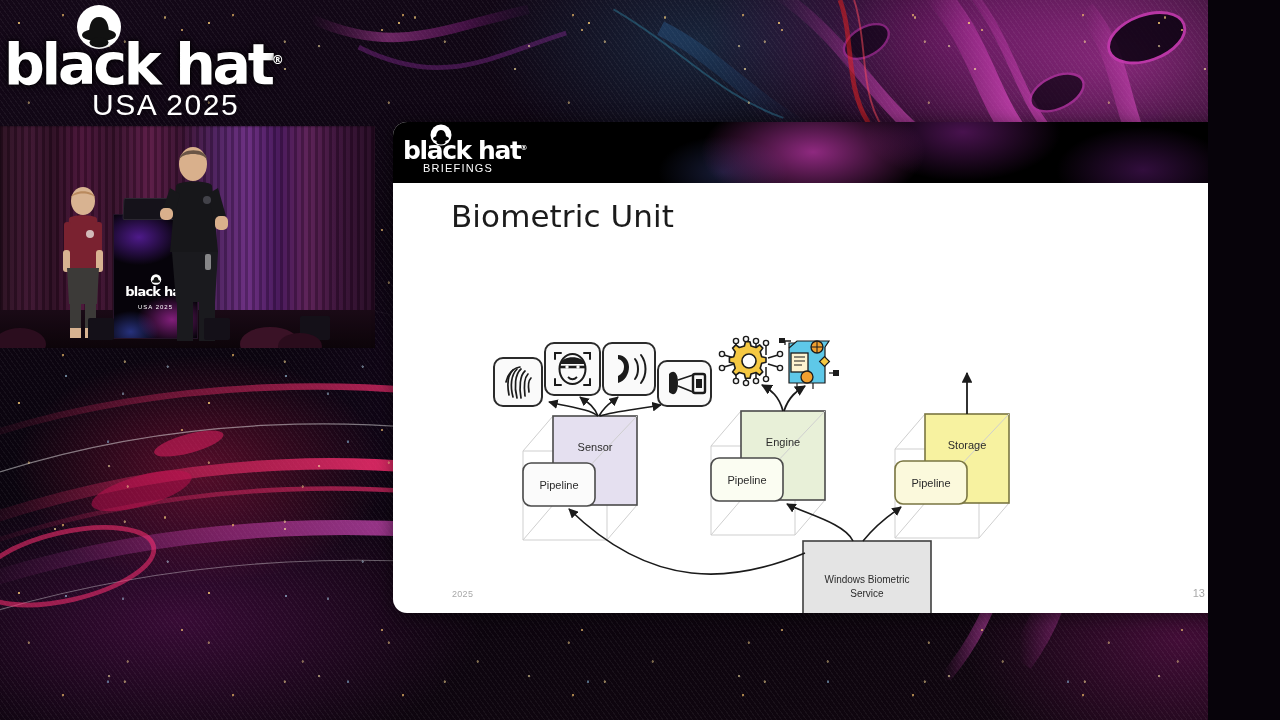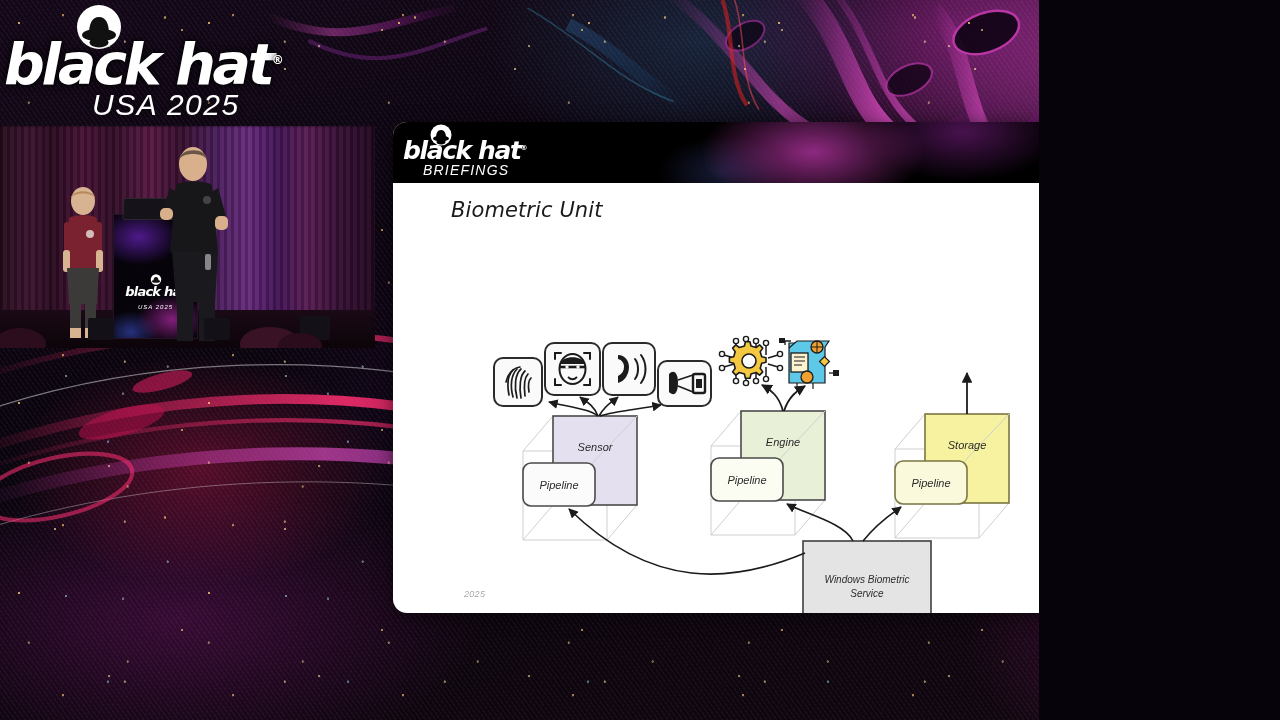--- a/index.html
+++ b/index.html
@@ -3,21 +3,21 @@
 <meta charset="utf-8">
 <style>
   * { box-sizing: border-box; margin: 0; padding: 0; }
   html, body {
     width: 1280px; height: 720px;
     overflow: hidden;
     background: #07030a;
     font-family: "Liberation Sans", sans-serif;
   }
 
-  #stage { position: relative; width: 1039px; height: 720px; overflow: hidden; font-style: italic; }
+  #stage { position: relative; width: 1208px; height: 720px; overflow: hidden; }
 
   
   .bg-base {
     position: absolute; inset: 0;
     background:
       radial-gradient(ellipse 420px 260px at 1120px 60px, rgba(214,64,190,0.55), transparent 70%),
       radial-gradient(ellipse 360px 220px at 960px 30px, rgba(150,30,140,0.45), transparent 70%),
       radial-gradient(ellipse 300px 180px at 700px 40px, rgba(40,90,130,0.35), transparent 72%),
       radial-gradient(ellipse 260px 160px at 200px 470px, rgba(190,25,80,0.42), transparent 72%),
       radial-gradient(ellipse 420px 200px at 180px 620px, rgba(120,20,110,0.40), transparent 72%),
@@ -168,34 +168,34 @@
   }
   .sh-word {
     position: absolute; left: 10px; top: 16px; z-index: 2;
     color: #fff; font-family: "DejaVu Sans", sans-serif;
     font-weight: 700; font-size: 25px; letter-spacing: -1.4px; line-height: 1;
     white-space: nowrap;
   }
   .sh-reg { font-size: 7px; vertical-align: super; letter-spacing: 0; }
   .sh-sub {
     position: absolute; left: 30px; top: 41px; z-index: 2;
-    color: #fff; font-size: 14px; letter-spacing: 1.2px; line-height: 1;
+    color: #fff; font-size: 11px; letter-spacing: 1.2px; line-height: 1;
   }
   .slide-title {
     position: absolute; left: 58px; top: 76px;
-    font-size: 21px; color: #1b1b1b; font-weight: 400;
+    font-size: 31px; color: #1b1b1b; font-weight: 400;
     letter-spacing: .1px;
     font-family: "DejaVu Sans", sans-serif;
   }
   .slide-body { position: absolute; left: 0; top: 61px; right: 0; bottom: 0; }
   .diagram { position: absolute; left: 0; top: 0; width: 858px; height: 430px; }
 
   .footer-year {
     position: absolute; left: 59px; bottom: 14px;
-    font-size: 9px; color: #a8a8a8; letter-spacing: .3px; margin-left: 12px;
+    font-size: 9px; color: #a8a8a8; letter-spacing: .3px;
   }
   .footer-page {
     position: absolute; right: 46px; bottom: 14px;
     font-size: 11px; color: #a8a8a8;
   }
 
   
   .dg-label {
     font-family: "Liberation Sans", sans-serif;
     fill: #2b2b2b;

